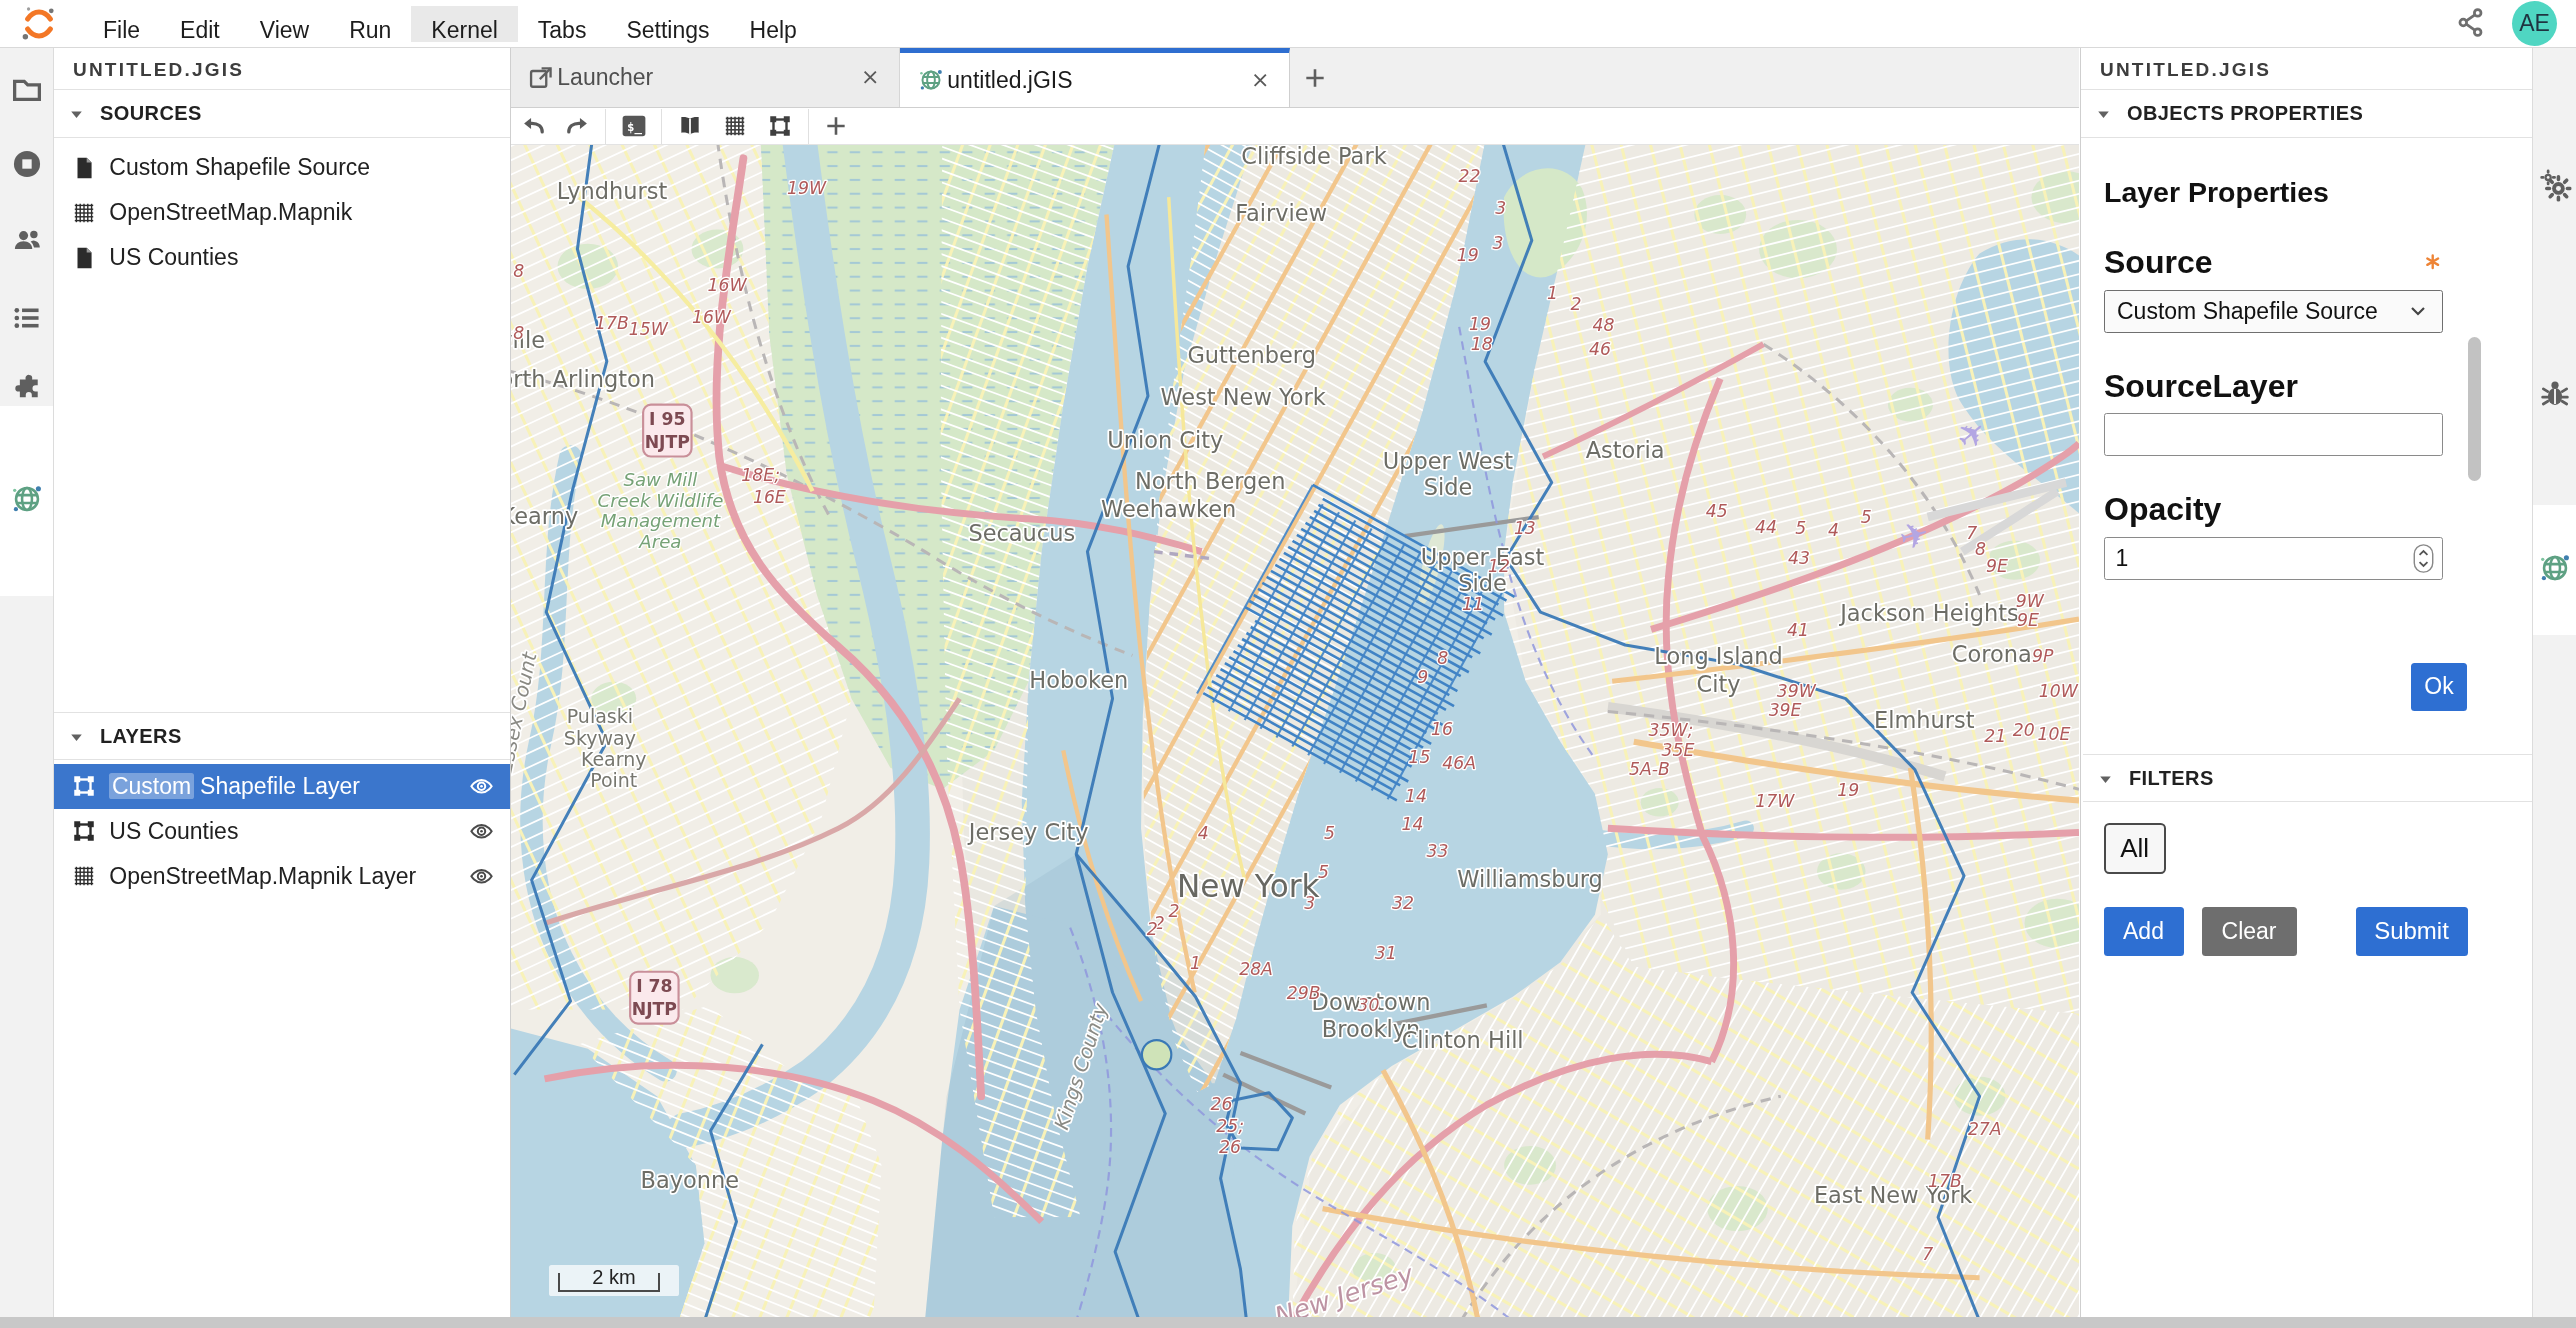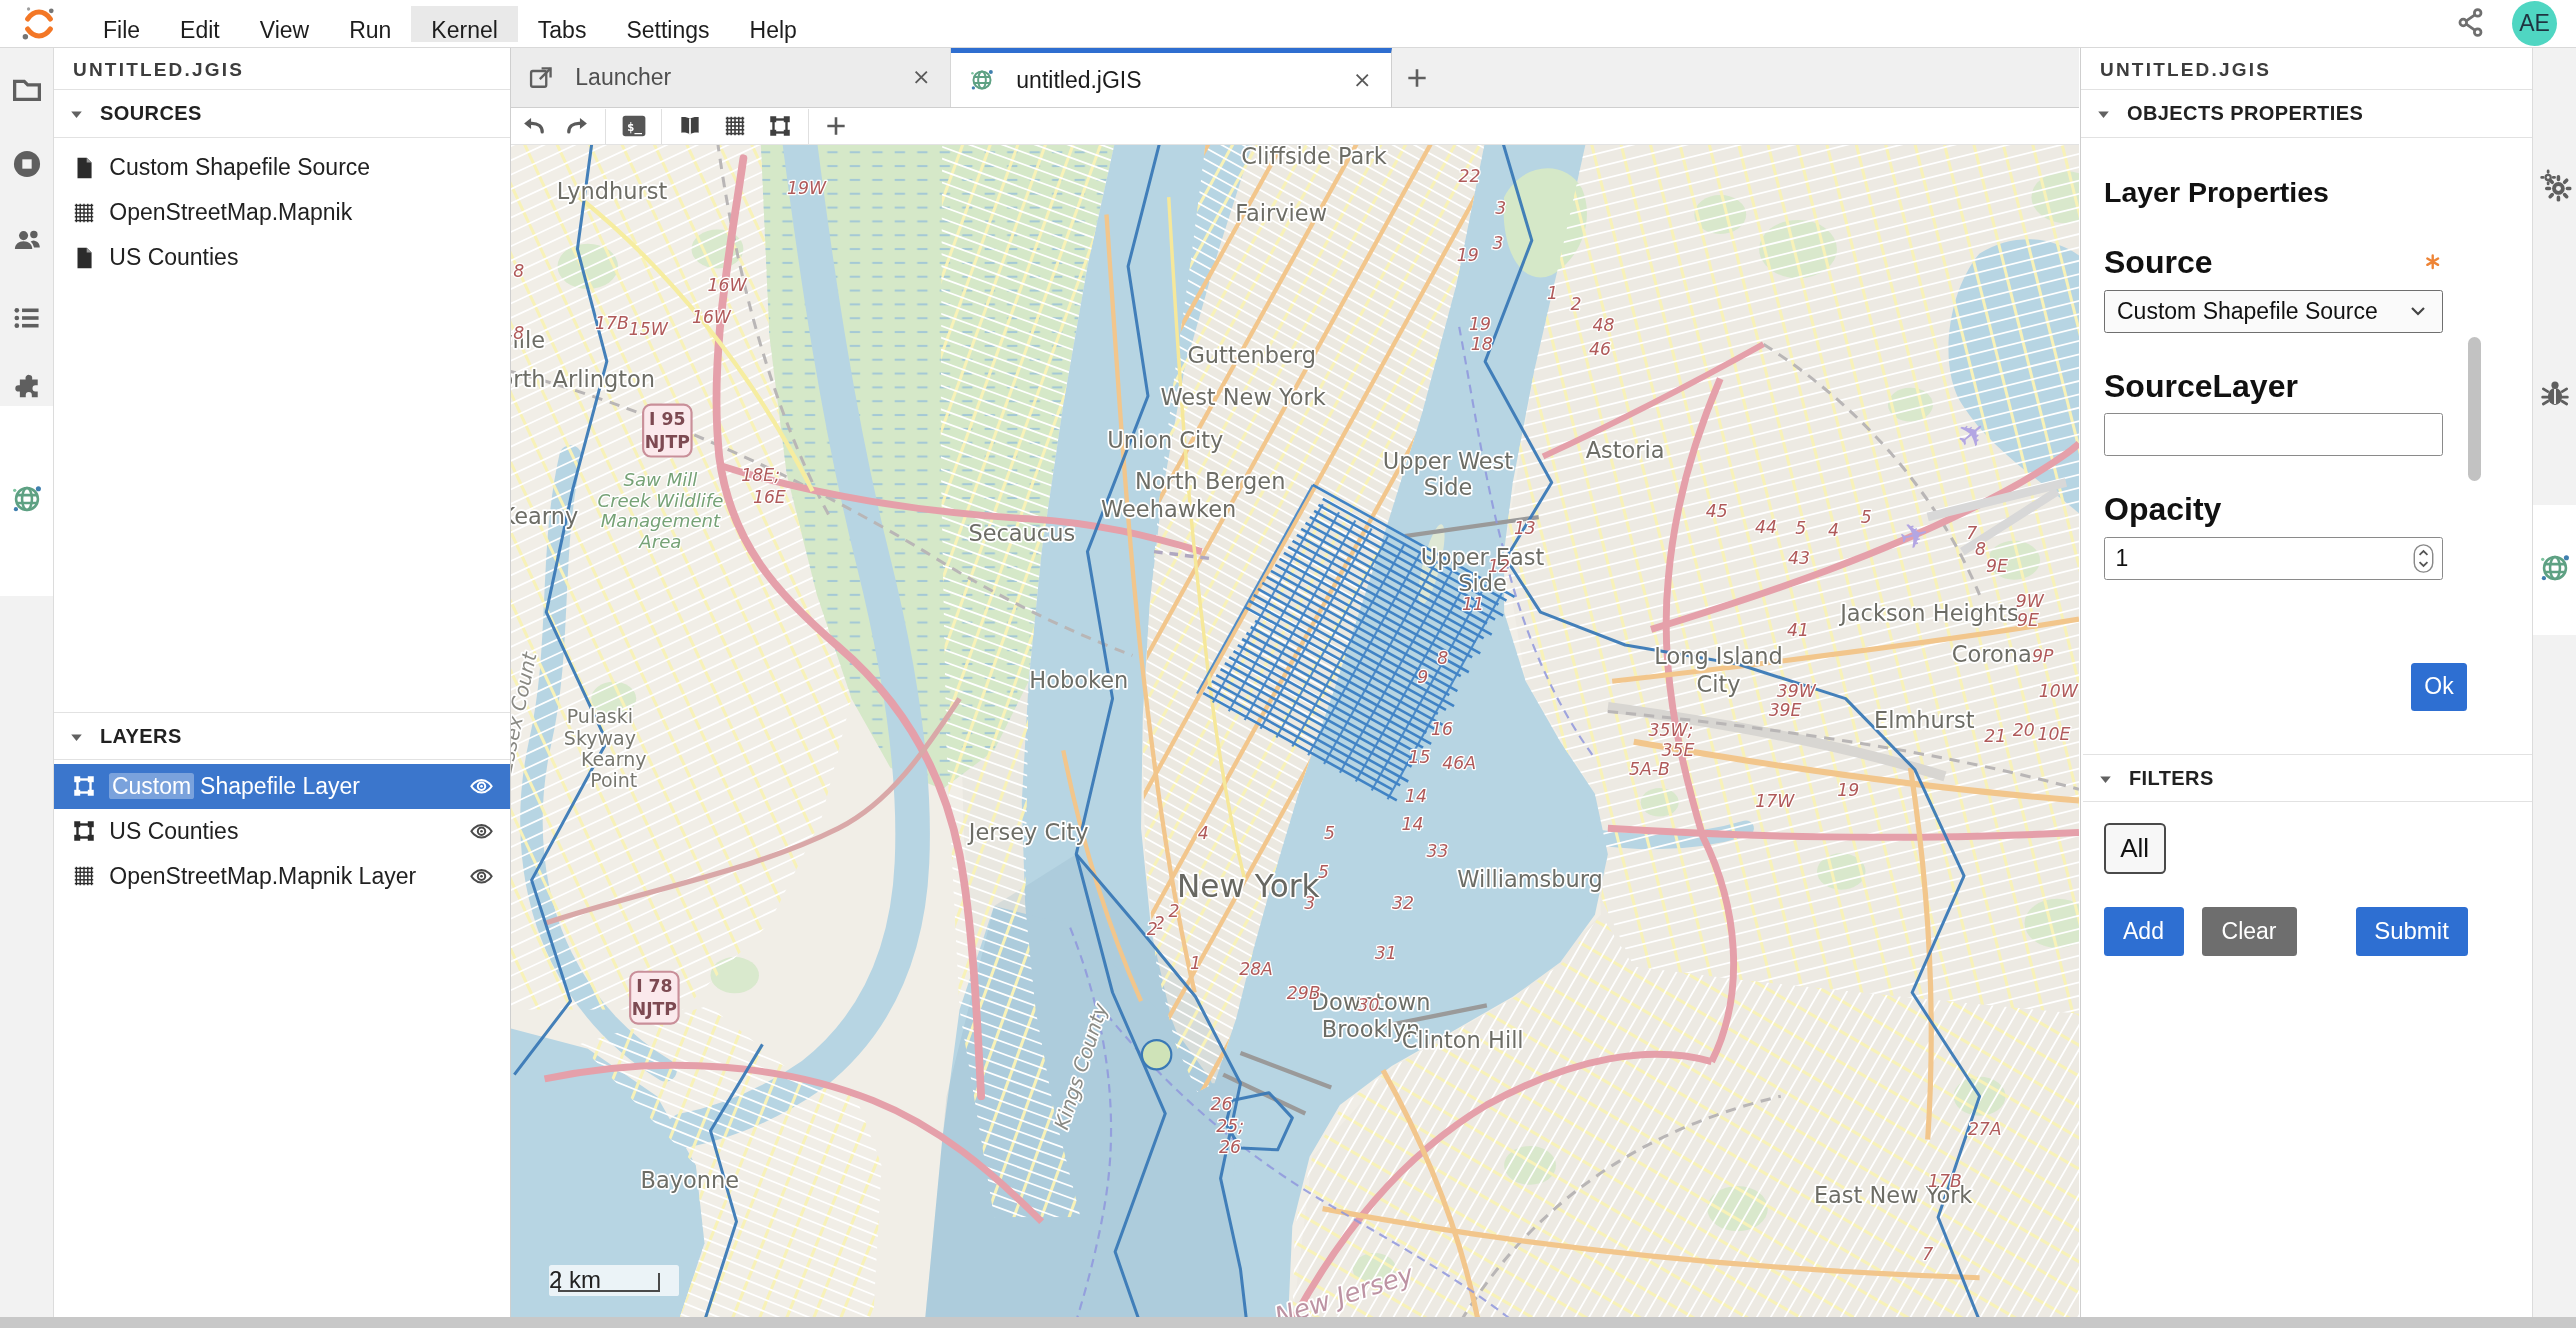--- a/index.html
+++ b/index.html
@@ -44,21 +44,21 @@
   .layers-section .section-header { border-top:0.9px solid #e2e2e2; }
   .layer-item { padding-right:14px; }
   .layer-item .eye { margin-left:auto; width:29px; height:22.5px; }
   .layer-item .eye svg { width:29px; height:22.5px; display:block; }
   .layer-item.selected { background:#3b76cc; color:#fff; }
   .word-hl { background:rgba(255,255,255,.32); border-radius:2.6px; padding:0 2.6px; }
 
   
   #main { position:absolute; left:510px; top:48px; width:1569px; height:1269px; z-index:5; }
   #tabbar { position:relative; height:60px; background:#f0f0f0; border-bottom:0.9px solid #cfcfcf; display:flex; }
-  .tab { position:relative; width:441px; display:flex; align-items:center; padding:0 17.3px; gap:20px;
+  .tab { position:relative; width:390px; display:flex; align-items:center; padding:0 17.3px; gap:2px;
     border-right:0.9px solid #d6d6d6; background:#ececec; }
   .tab .tab-icon svg { width:28px; height:28px; display:block; }
   .tab .tab-label { font-size:23px; color:#4f4f4f; flex:1; white-space:nowrap; overflow:hidden; }
   .tab .tab-close svg { width:22.5px; height:22.5px; display:block; }
   .tab.active { background:#fff; border-top:5.2px solid #2e6ed0; border-right:0.9px solid #cfcfcf; }
   .tab.active .tab-label { color:#1b1b1b; }
   #newtab { width:50px; display:flex; align-items:center; justify-content:center; }
   #newtab svg { width:26px; height:26px; }
   #doc-toolbar { height:37px; background:#fff; border-bottom:0.9px solid #e3e3e3; display:flex; align-items:center; }
   .tb-btn { width:45px; height:35px; display:flex; align-items:center; justify-content:center; }
@@ -76,22 +76,22 @@
   #map-svg text.r  { font-size:20px; font-style:italic; fill:#b05a5a; stroke-width:3px; }
   #map-svg text.co { font-size:23px; font-style:italic; fill:#8a8a84; }
   #map-svg text.st { font-size:30px; font-style:italic; fill:#bd93a3; }
   #map-svg text.gl { font-size:21px; font-style:italic; fill:#76a276; stroke-width:3px; }
   #map-svg text.shield-txt { font-size:20px; font-weight:bold; fill:#7d4a52; stroke-width:0; }
   #map-svg text.airplane { font-size:40px; fill:#b3a6e3; stroke-width:0; }
   #scalebar { position:absolute; left:39px; top:1120px; width:130px; height:31px;
     background:rgba(255,255,255,.72); border-radius:2.6px; }
   #scalebar .bracket { position:absolute; left:8.6px; right:19px; bottom:4.3px; height:19px;
     border-left:2.6px solid #4a4a4a; border-right:2.6px solid #4a4a4a; border-bottom:2.6px solid #4a4a4a; }
-  #scalebar .scale-text { position:absolute; left:0; right:0; top:0.9px; text-align:left;
-    font-size:24px; color:#222; }
+  #scalebar .scale-text { position:absolute; left:0; right:0; top:0.9px; text-align:center;
+    font-size:20px; color:#222; }
 
   
   #right-sidebar { position:absolute; left:2080px; top:48px; width:452px; height:1269px; background:#fff;
     border-left:0.9px solid #cfcfcf; z-index:10; }
   #rp-body { position:relative; padding:0 0 0 23px; }
   #rp-title { font-size:28.5px; font-weight:bold; color:#111; margin-top:38px; }
   .field { width:339px; }
   .field-label-row { display:flex; align-items:center; justify-content:space-between; margin-top:35px; margin-bottom:8.6px; }
   .field-label { font-size:32px; font-weight:bold; color:#111; }
   .req svg { width:19px; height:19px; display:block; }

